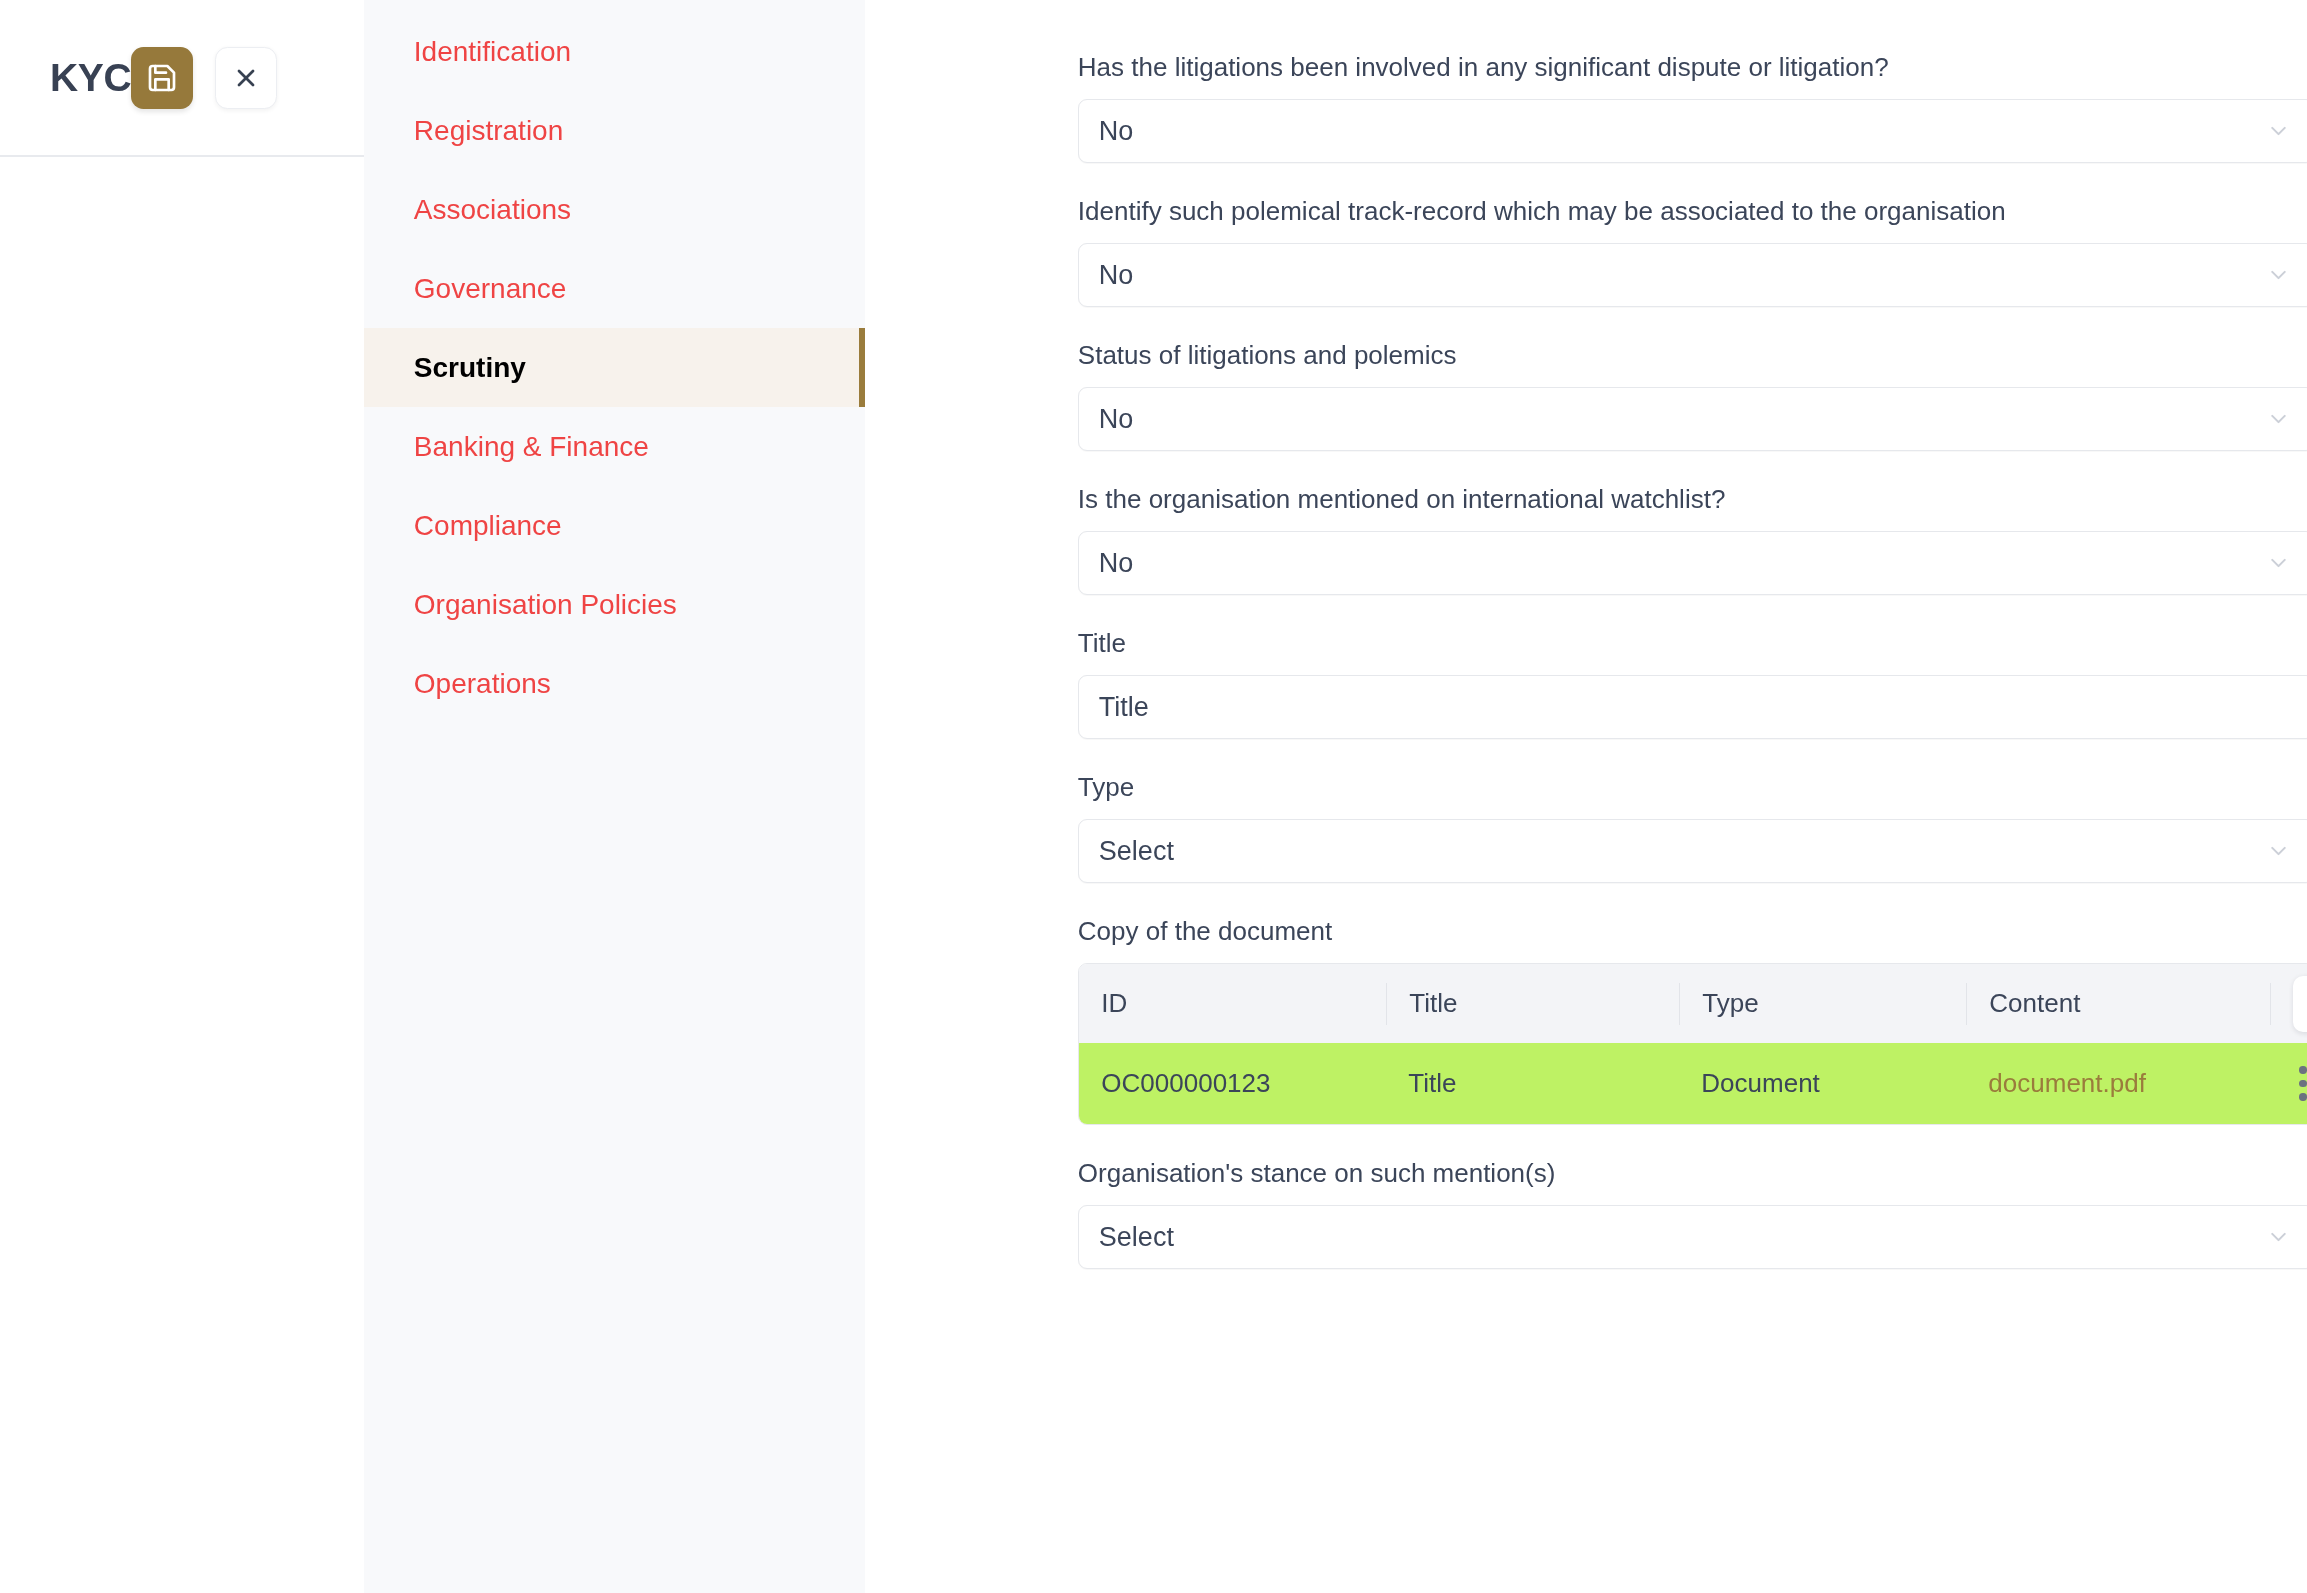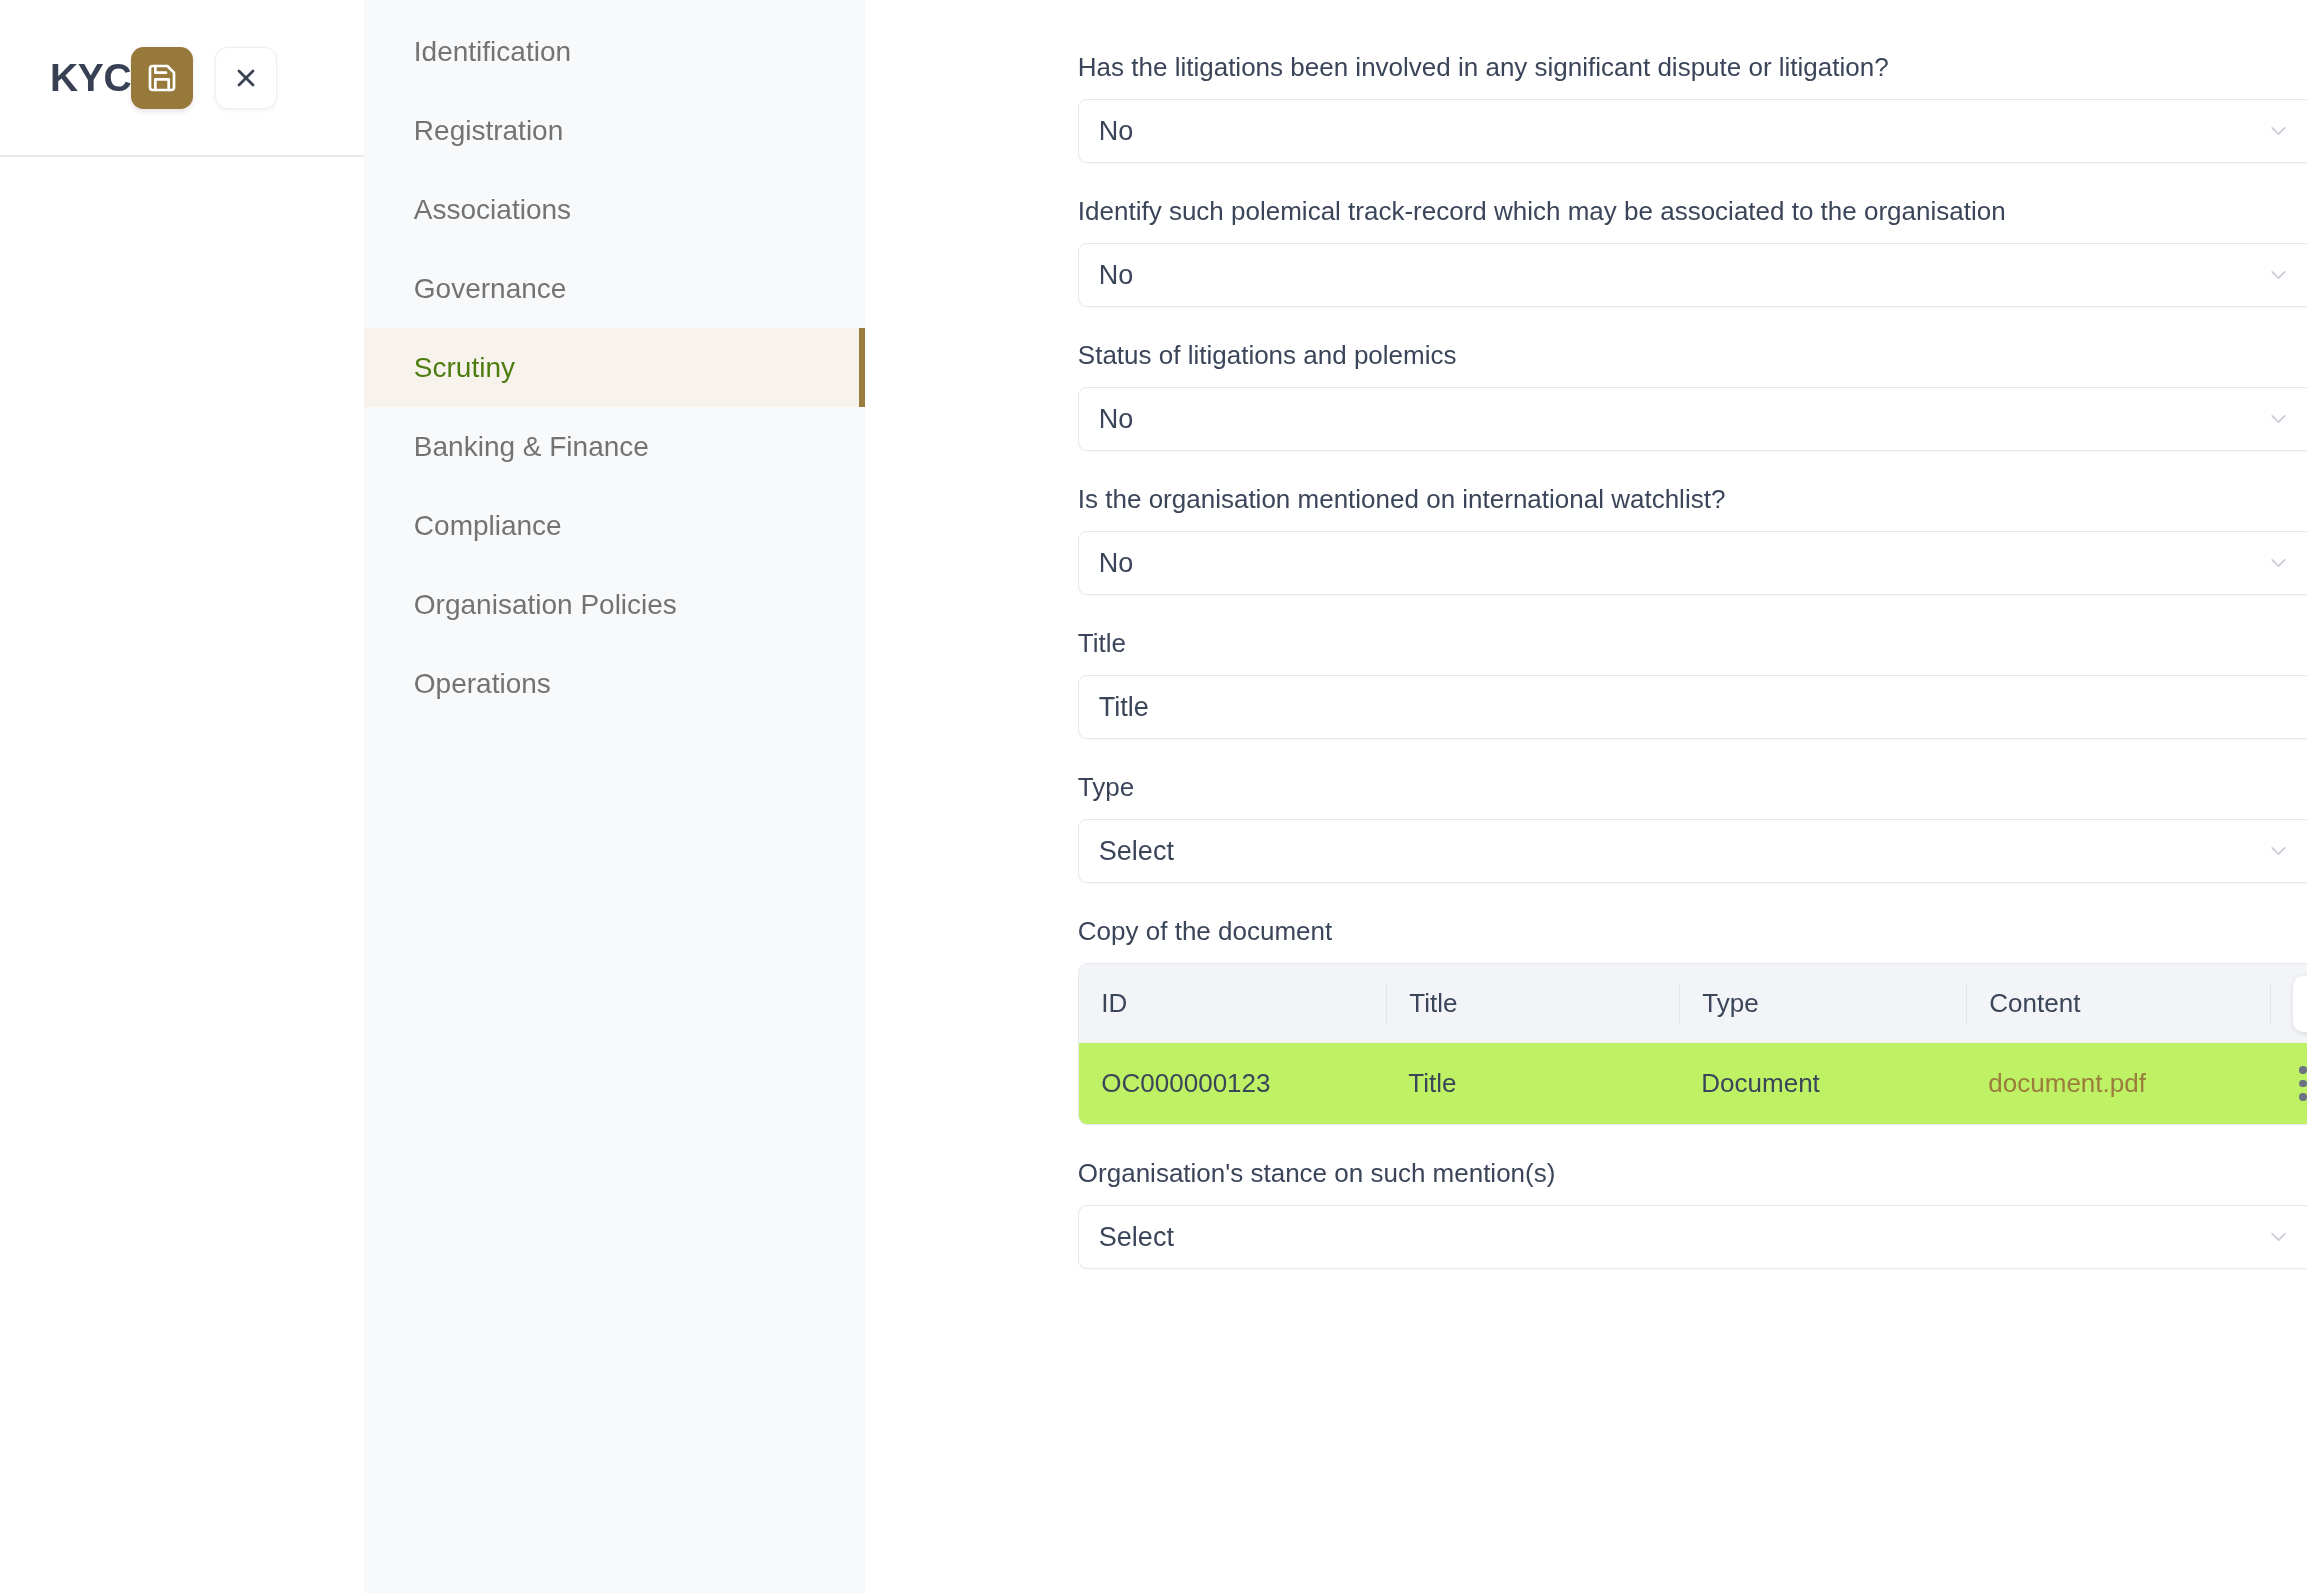--- a/index.html
+++ b/index.html
@@ -83,28 +83,29 @@
     display: flex;
     flex-direction: column;
   }
 
   .nav-item {
     height: 79px;
     display: flex;
     align-items: center;
     padding-left: 50px;
     font-size: 28px;
-    color: #737373;
+    color: #ef4444;
     cursor: pointer;
     position: relative;
   }
 
   .nav-item.active {
     background: #f7f2ec;
-    color: #4d7c0f;
+    color: #000000;
+    font-weight: bold;
   }
 
   .nav-item.active::after {
     content: "";
     position: absolute;
     right: 0;
     top: 0;
     bottom: 0;
     width: 5.6px;
     background: #9a7c3c;

